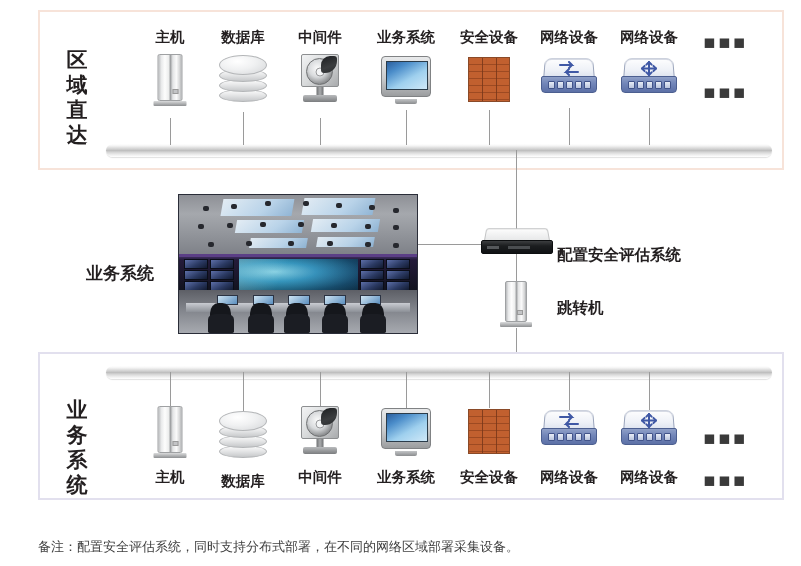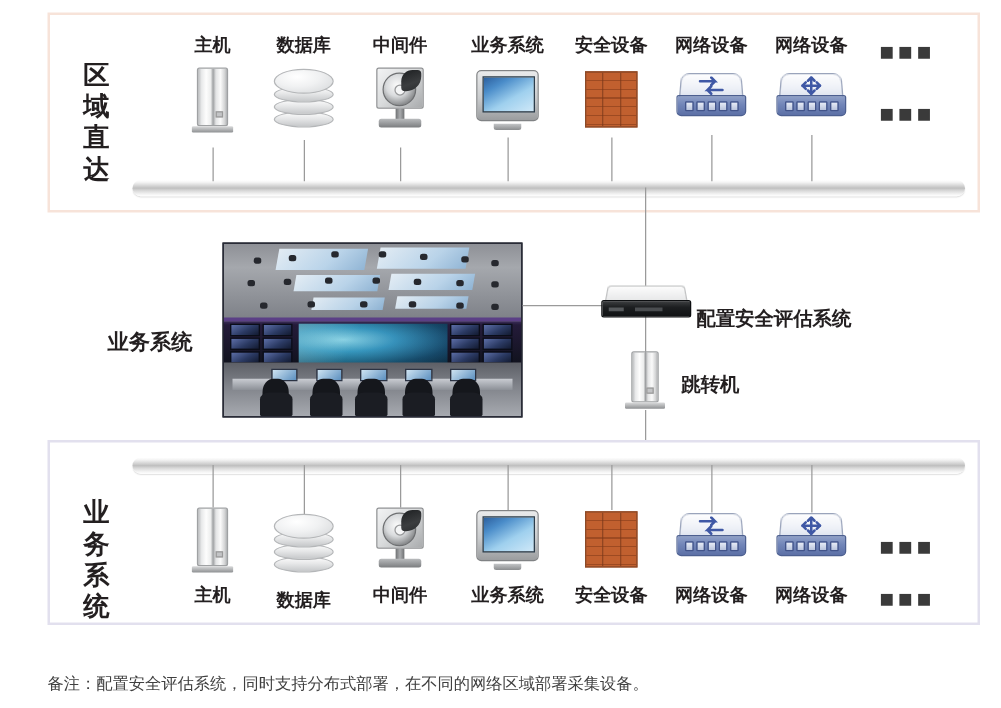--- a/index.html
+++ b/index.html
@@ -613,21 +613,21 @@
 <div class="callout" style="left:557px; top:245px;">配置安全评估系统</div>
 
 <div class="node" style="left:477px; top:281px; width:78px;">
   <div class="node-icon" style="height:48px;">
     <div class="ico-tower" style="top:0; width:22px; height:46px;">
       <div class="body" style="width:22px; height:41px;"></div>
       <div class="base" style="left:-5px; width:32px;"></div>
     </div>
   </div>
 </div>
-<div class="callout" style="left:545px; top:298px;">跳转机</div>
+<div class="callout" style="left:557px; top:298px;">跳转机</div>
 
 <div class="zone-panel" id="zone-bottom"></div>
 
 <div class="zone-label" id="zone-bottom-label">业务系统</div>
 
 <div class="bus-bar" id="bus-bottom"></div>
 
 <div class="vline" style="left:170px; top:372px; height:34px;"></div>
 <div class="vline" style="left:243px; top:372px; height:40px;"></div>
 <div class="vline" style="left:320px; top:372px; height:34px;"></div>

